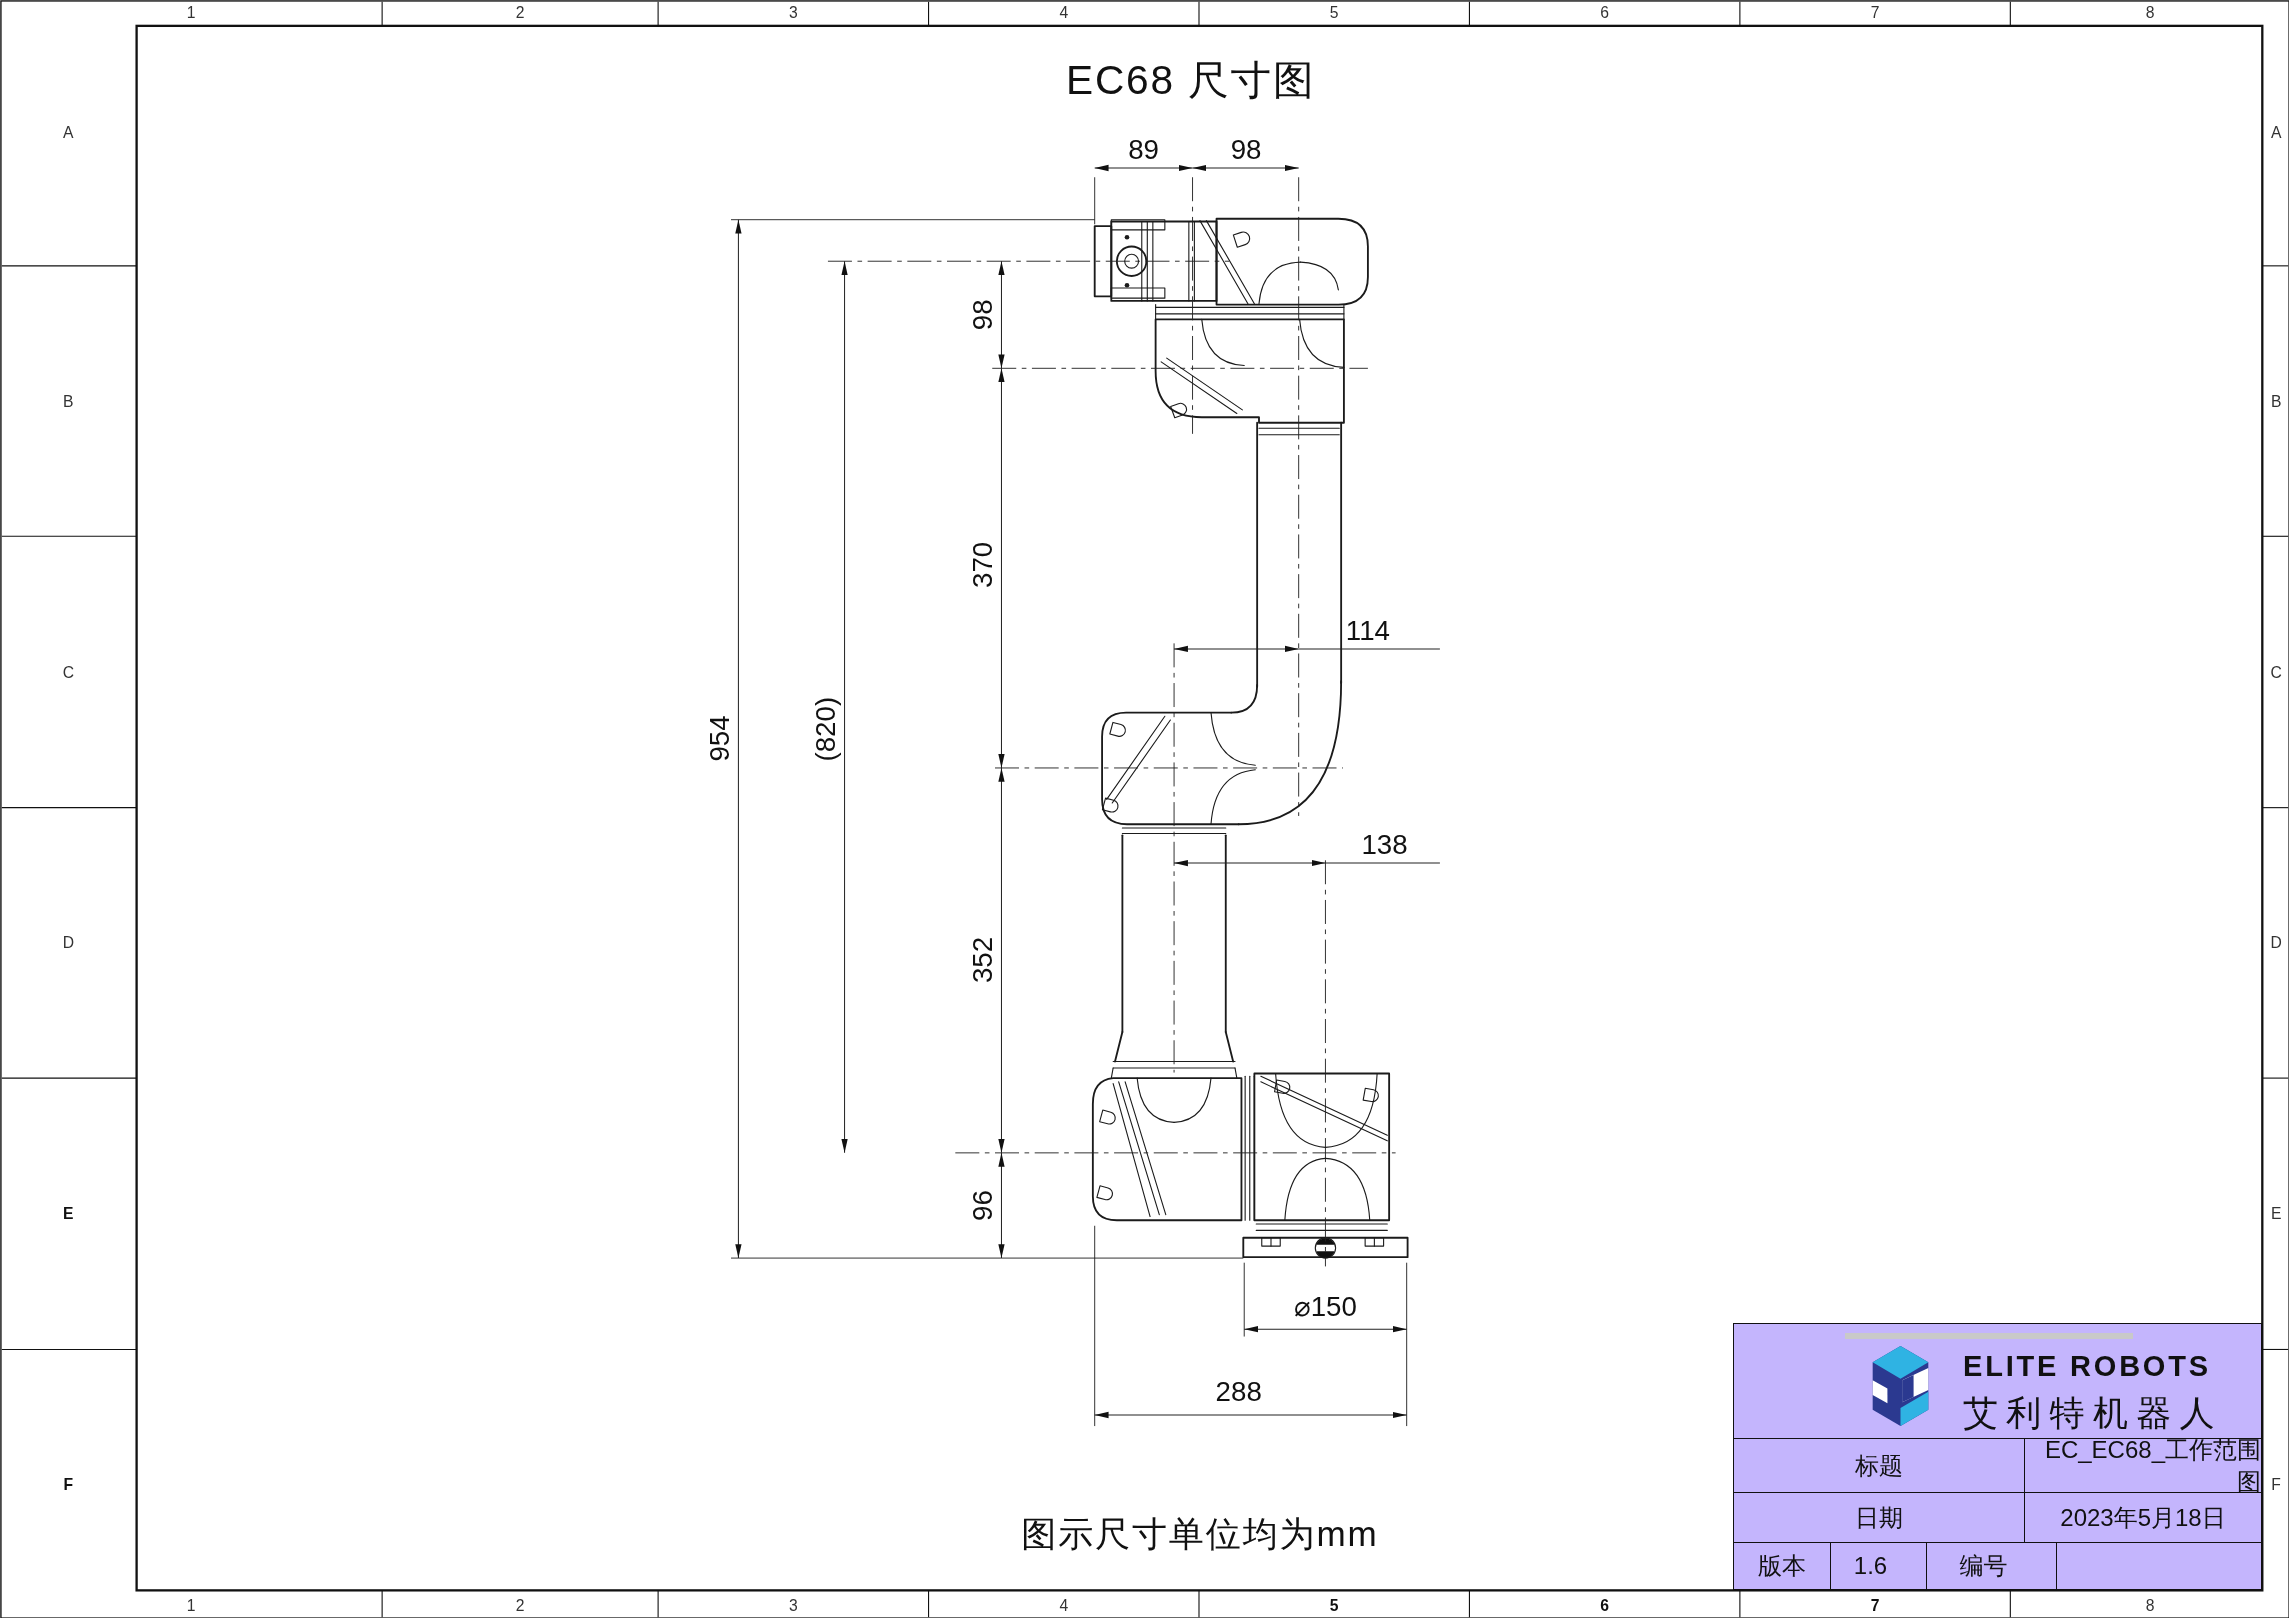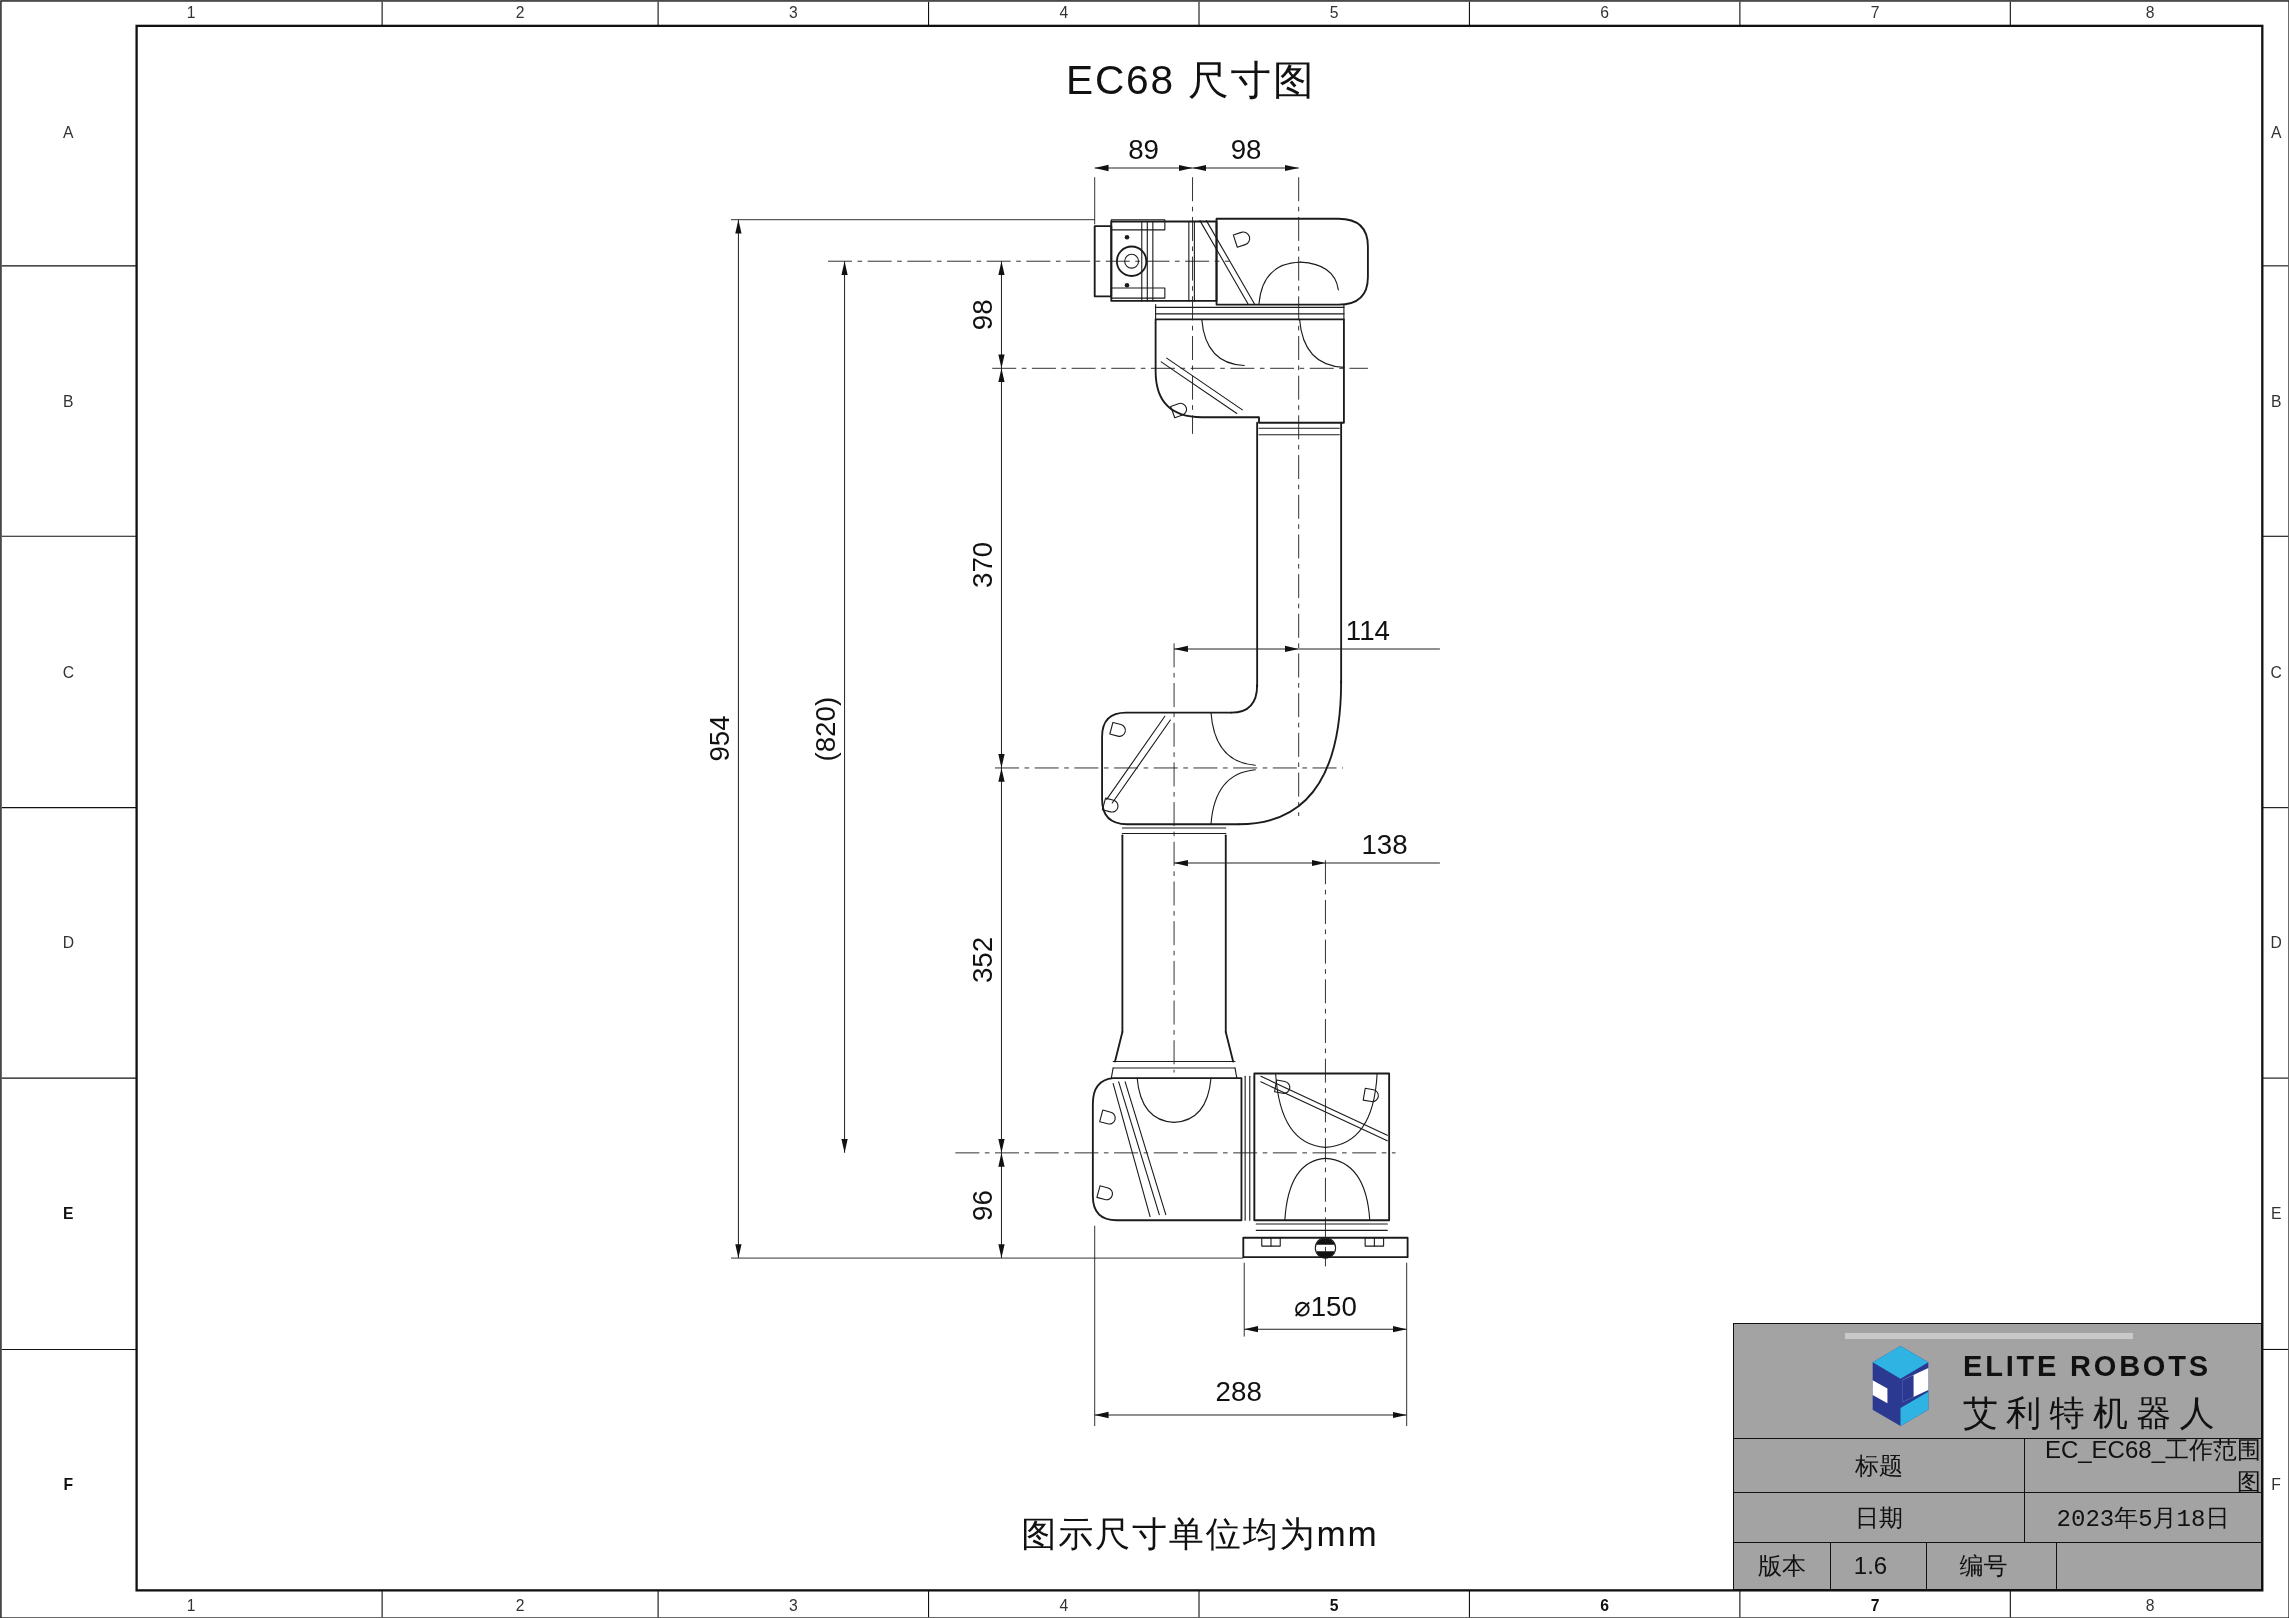--- a/index.html
+++ b/index.html
@@ -13,21 +13,21 @@
   .ext{fill:none;stroke:#222;stroke-width:1;}
   .cl{fill:none;stroke:#222;stroke-width:1;stroke-dasharray:26 6 5 6;}
   .frame{fill:none;stroke:#111;}
   .dimt{font:30px "Liberation Sans",sans-serif;fill:#111;}
   .bigt{font:44px "Liberation Sans",sans-serif;fill:#111;letter-spacing:2px;}
   .notet{font:38px "Liberation Sans",sans-serif;fill:#111;letter-spacing:2px;}
   .bandt{font:17px "Liberation Sans",sans-serif;fill:#333;}
   .bandt.bold{font-weight:bold;fill:#111;}
   
   .tb{position:absolute;left:1733px;top:1323px;width:529px;height:267px;
-      border:1.8px solid #111;box-sizing:border-box;background:#a3a3a3;display:flex;flex-direction:column;}
+      border:1.8px solid #111;box-sizing:border-box;background:#c4b5fd;display:flex;flex-direction:column;}
   .tb-logo-row{position:relative;height:114px;box-sizing:border-box;}
   .tb-graybar{position:absolute;left:111px;top:9.2px;width:288px;height:5.5px;background:#c9c9c9;}
   .tb-logo{position:absolute;left:124px;top:16.6px;width:85px;height:90px;}
   .tb-brand{position:absolute;left:229px;top:26px;}
   .brand-en{font-size:29px;font-weight:bold;letter-spacing:2.8px;color:#111;white-space:nowrap;}
   .brand-zh{font-size:35px;letter-spacing:8.3px;color:#111;margin-top:7.4px;white-space:nowrap;}
   .tb-row{display:flex;border-top:1.8px solid #111;box-sizing:border-box;}
   .tb-cell{display:flex;align-items:center;justify-content:center;font-size:24px;color:#111;
            box-sizing:border-box;margin-left:16px;}
   .bl{border-left:1.8px solid #111;}
@@ -305,21 +305,21 @@
       <div class="brand-en">ELITE ROBOTS</div>
       <div class="brand-zh">艾利特机器人</div>
     </div>
   </div>
   <div class="tb-row r2">
     <div class="tb-cell" style="width:258px;">标题</div>
     <div class="tb-cell bl" style="flex:1;text-align:right;">EC_EC68_工作范围图</div>
   </div>
   <div class="tb-row r3">
     <div class="tb-cell" style="width:258px;">日期</div>
-    <div class="tb-cell bl" style="flex:1;font-family:Liberation Mono, monospace;">2023年5月18日</div>
+    <div class="tb-cell bl" style="flex:1;">2023年5月18日</div>
   </div>
   <div class="tb-row r4">
     <div class="tb-cell" style="width:64px;">版本</div>
     <div class="tb-cell bl" style="width:80px;">1.6</div>
     <div class="tb-cell bl" style="width:114px;text-align:right;">编号</div>
     <div class="tb-cell bl" style="flex:1;"></div>
   </div>
 </div>
 
 </div>

